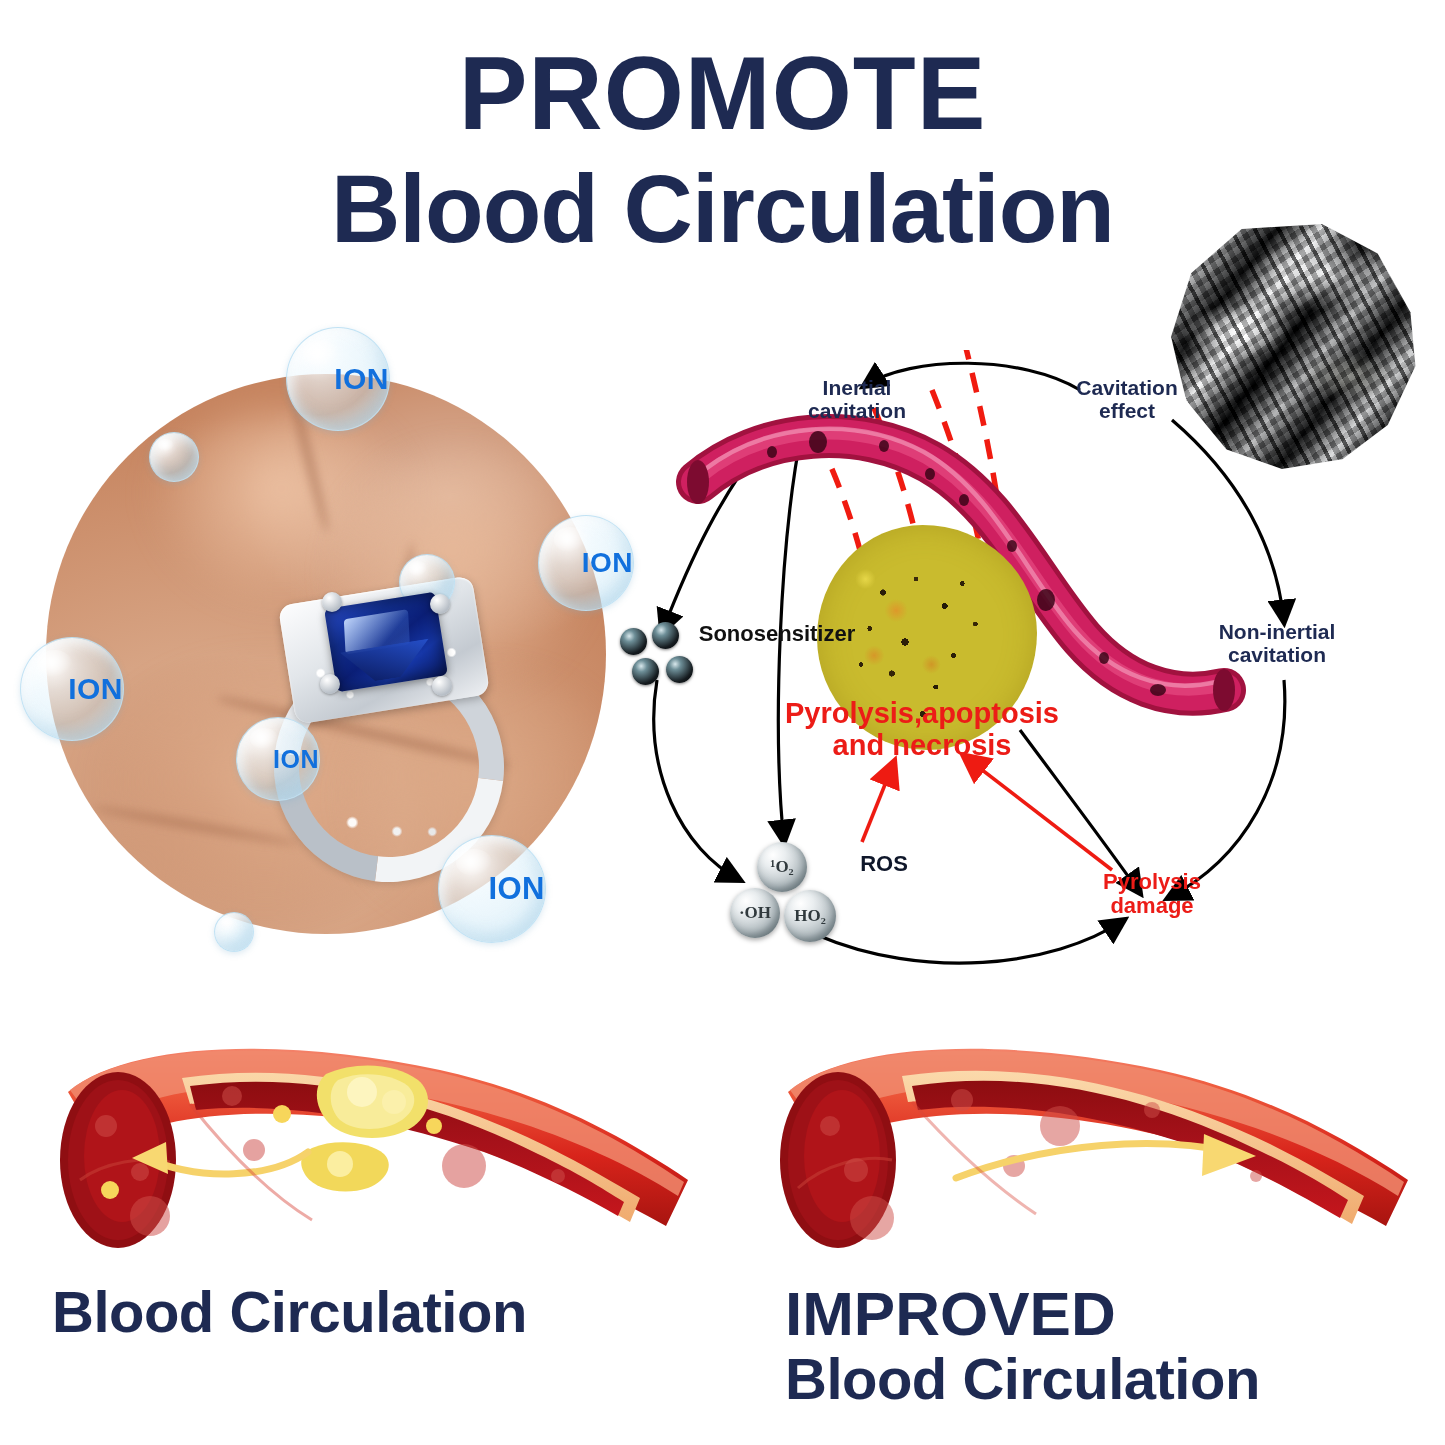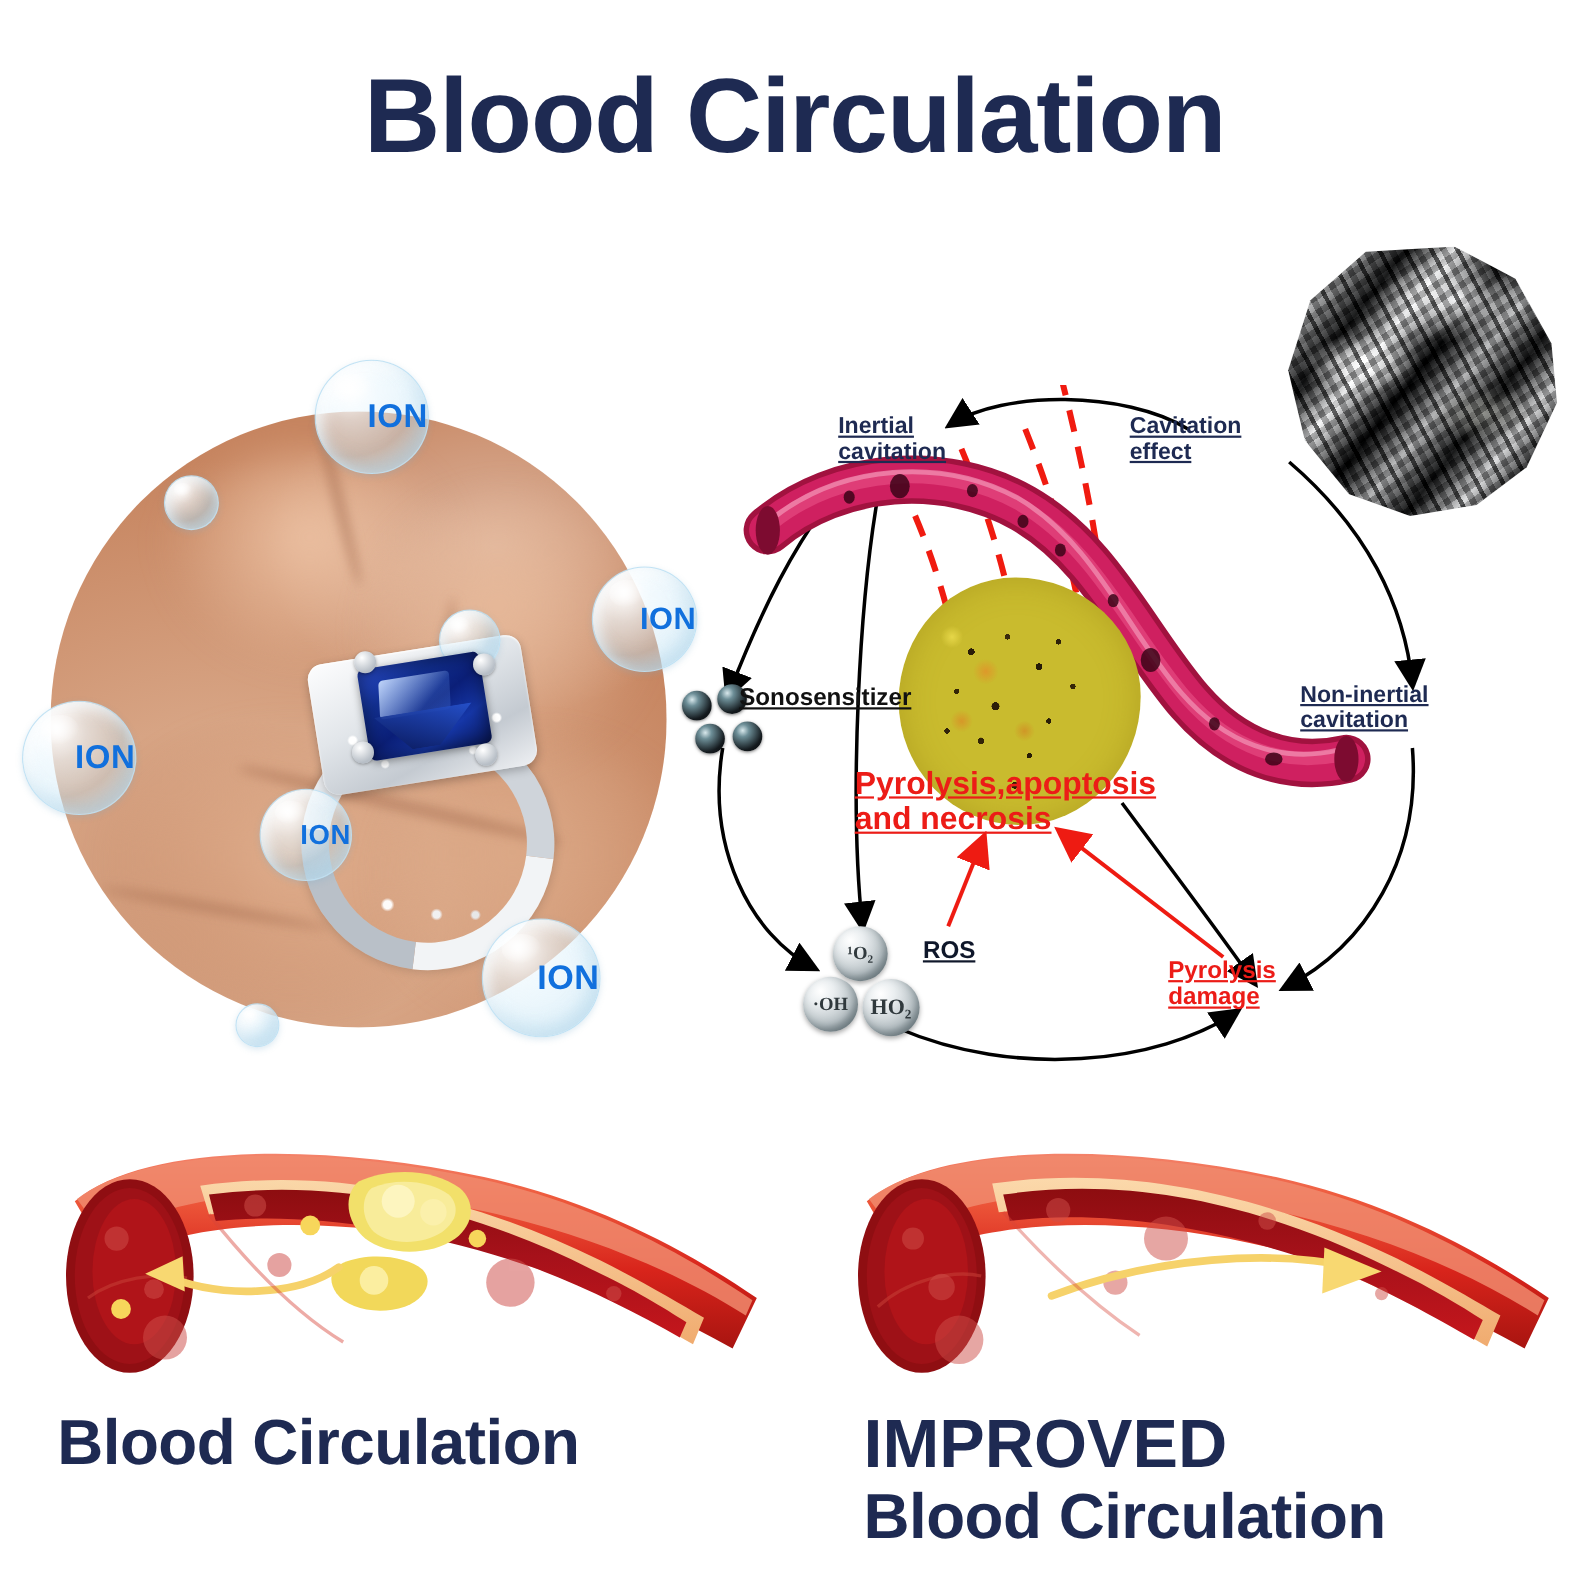--- a/index.html
+++ b/index.html
@@ -129,23 +129,22 @@
   }
   .bubble span {
     font-weight: 700; color: #1170dd; letter-spacing: .5px;
     position: relative; z-index: 2; font-family: "Liberation Sans", sans-serif;
   }
 
   
   .sci-panel { position: absolute; left: 612px; top: 350px; width: 760px; height: 640px; }
   .sci-label {
     position: absolute; font-weight: 700; color: #1e2a52;
-    text-align: left; line-height: 1.1; font-size: 21px;
+    text-align: center; line-height: 1.1; font-size: 21px;
     font-family: "Liberation Sans", sans-serif;
-    text-decoration: underline;
   }
 
   
   .tumor {
     position: absolute; left: 205px; top: 175px; width: 220px; height: 225px;
     border-radius: 48% 52% 50% 50% / 50% 48% 52% 50%;
     background:
       radial-gradient(circle 13px at 22% 24%, #e8d94a, #c9bb2e 78%),
       radial-gradient(circle 15px at 48% 16%, #ecdd52, #ccbe32 78%),
       radial-gradient(circle 13px at 74% 26%, #e3d444, #c3b52c 78%),
@@ -229,20 +228,21 @@
   .bl-small { font-size: 58px; letter-spacing: -.5px; }
   .label-left  { left: 52px;  top: 1281px; }
   .label-right { left: 785px; top: 1281px; }
 </style>
 </head>
 <body>
 
 <div id="page">
 
   <div class="title-block">
+    <div class="title-line1">PROMOTE</div>
     <div class="title-line2">Blood Circulation</div>
   </div>
 
   <div class="ring-panel">
     <div class="ring-circle">
       <div class="knuckle k1"></div>
       <div class="knuckle k2"></div>
       <div class="knuckle k3"></div>
       <div class="knuckle k4"></div>
       <div class="crease cr1"></div>
@@ -356,21 +356,21 @@
     <div id="nano-host">
         <div class="nano" style="left: 8px; top: 278px;"></div>
         <div class="nano" style="left: 40px; top: 272px;"></div>
         <div class="nano" style="left: 20px; top: 308px;"></div>
         <div class="nano" style="left: 54px; top: 306px;"></div>
       </div>
 
     <div id="ros-host">
         <div class="ros-mol" style="left: 145px; top: 492px; width: 50px; height: 50px; font-size: 17px;">¹O₂</div>
         <div class="ros-mol" style="left: 118px; top: 538px; width: 50px; height: 50px; font-size: 17px;">·OH</div>
-        <div class="ros-mol" style="left: 172px; top: 540px; width: 52px; height: 52px; font-size: 20px;">HO₂</div>
+        <div class="ros-mol" style="left: 172px; top: 540px; width: 52px; height: 52px; font-size: 17px;">HO₂</div>
       </div>
 
     <div id="sci-label-host">
         <div class="sci-label" style="left: 150px; top: 26px; width: 190px; color: rgb(30, 42, 82);">
           <div>Inertial</div>
           <div>cavitation</div>
         </div>
         <div class="sci-label" style="left: 415px; top: 26px; width: 200px; color: rgb(30, 42, 82);">
           <div>Cavitation</div>
           <div>effect</div>

